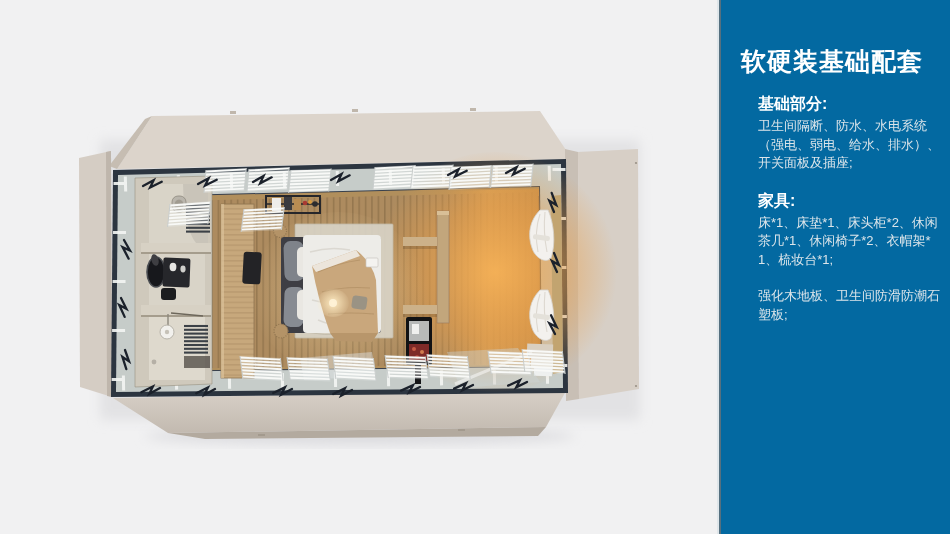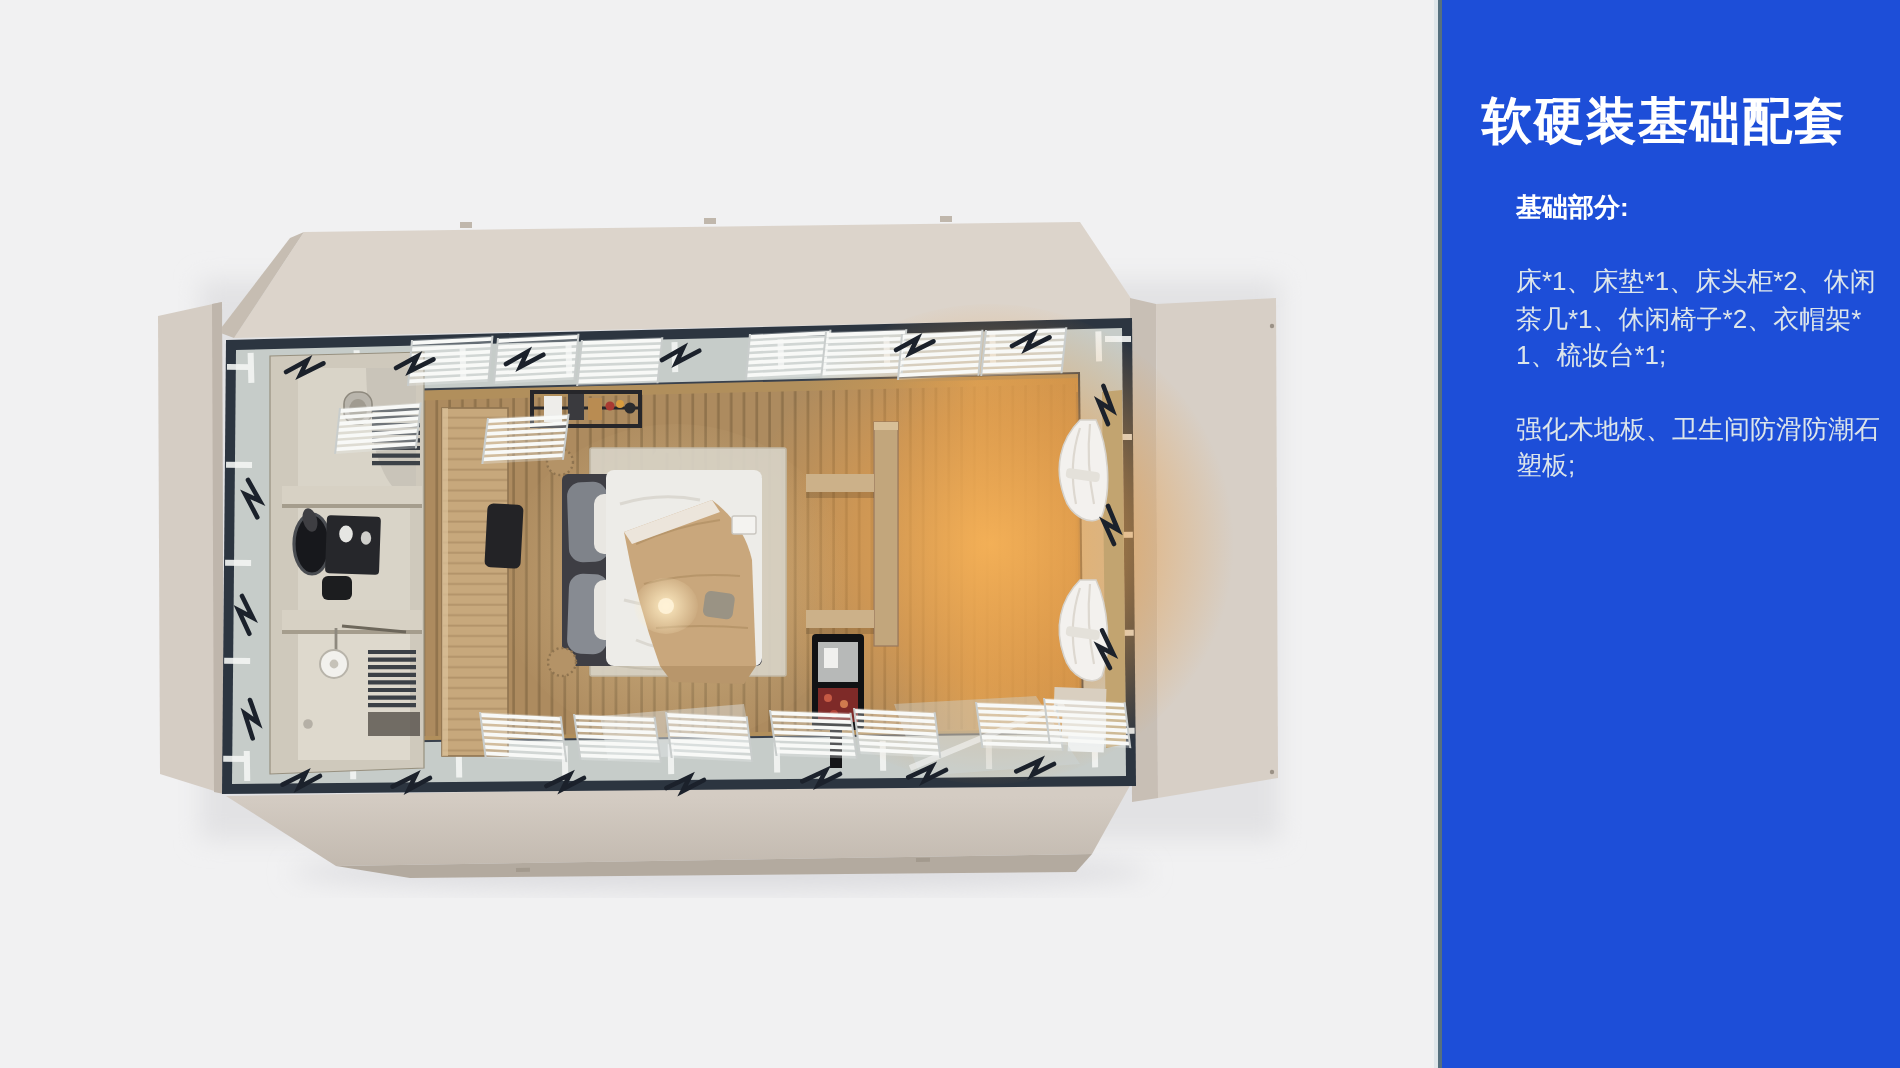--- a/index.html
+++ b/index.html
@@ -18,21 +18,21 @@
     color:#fff;
   }
   .sidebar-title{
     margin:46px 0 0 22px;
     font-size:25px;font-weight:700;letter-spacing:1px;line-height:30px;
     color:#ffffff;
   }
   .sidebar-content{margin:4px 12px 0 39px;}
   .section{margin-top:18px;}
   .section-heading{
-    font-size:13px;font-weight:700;line-height:20px;color:#ffffff;
+    font-size:16px;font-weight:700;line-height:20px;color:#ffffff;
     margin:0 0 3px 0;
   }
   .section-body{
     font-size:13px;line-height:18.5px;color:#dce5ea;
     margin:0;width:183px;
     word-break:break-all;
   }
 </style>
 </head>
 <body>
@@ -302,27 +302,29 @@
     <use href="#arm" transform="translate(124,240) rotate(85)"></use>
     <use href="#arm" transform="translate(121,298) rotate(88)"></use>
     <use href="#arm" transform="translate(125,350) rotate(95)"></use>
     <use href="#arm" transform="translate(554,212) rotate(-88)"></use>
     <use href="#arm" transform="translate(557,272) rotate(-90)"></use>
     <use href="#arm" transform="translate(555,334) rotate(-93)"></use>
   </g>
 </svg>
 </div>
 
-<div class="sidebar" style="background-color: #1d4ed8;">
+<div class="sidebar" style="background-color: #0369a1;">
   <div class="sidebar-title">软硬装基础配套</div>
   <div class="sidebar-content">
     <div class="section">
       <p class="section-heading">基础部分:</p>
+      <p class="section-body">卫生间隔断、防水、水电系统（强电、弱电、给水、排水）、开关面板及插座;</p>
     </div>
     <div class="section">
+      <p class="section-heading">家具:</p>
       <p class="section-body">床*1、床垫*1、床头柜*2、休闲茶几*1、休闲椅子*2、衣帽架*1、梳妆台*1;</p>
     </div>
     <div class="section">
     </div>
     <div class="section">
       <p class="section-body">强化木地板、卫生间防滑防潮石塑板;</p>
     </div>
   </div>
 </div>
 

